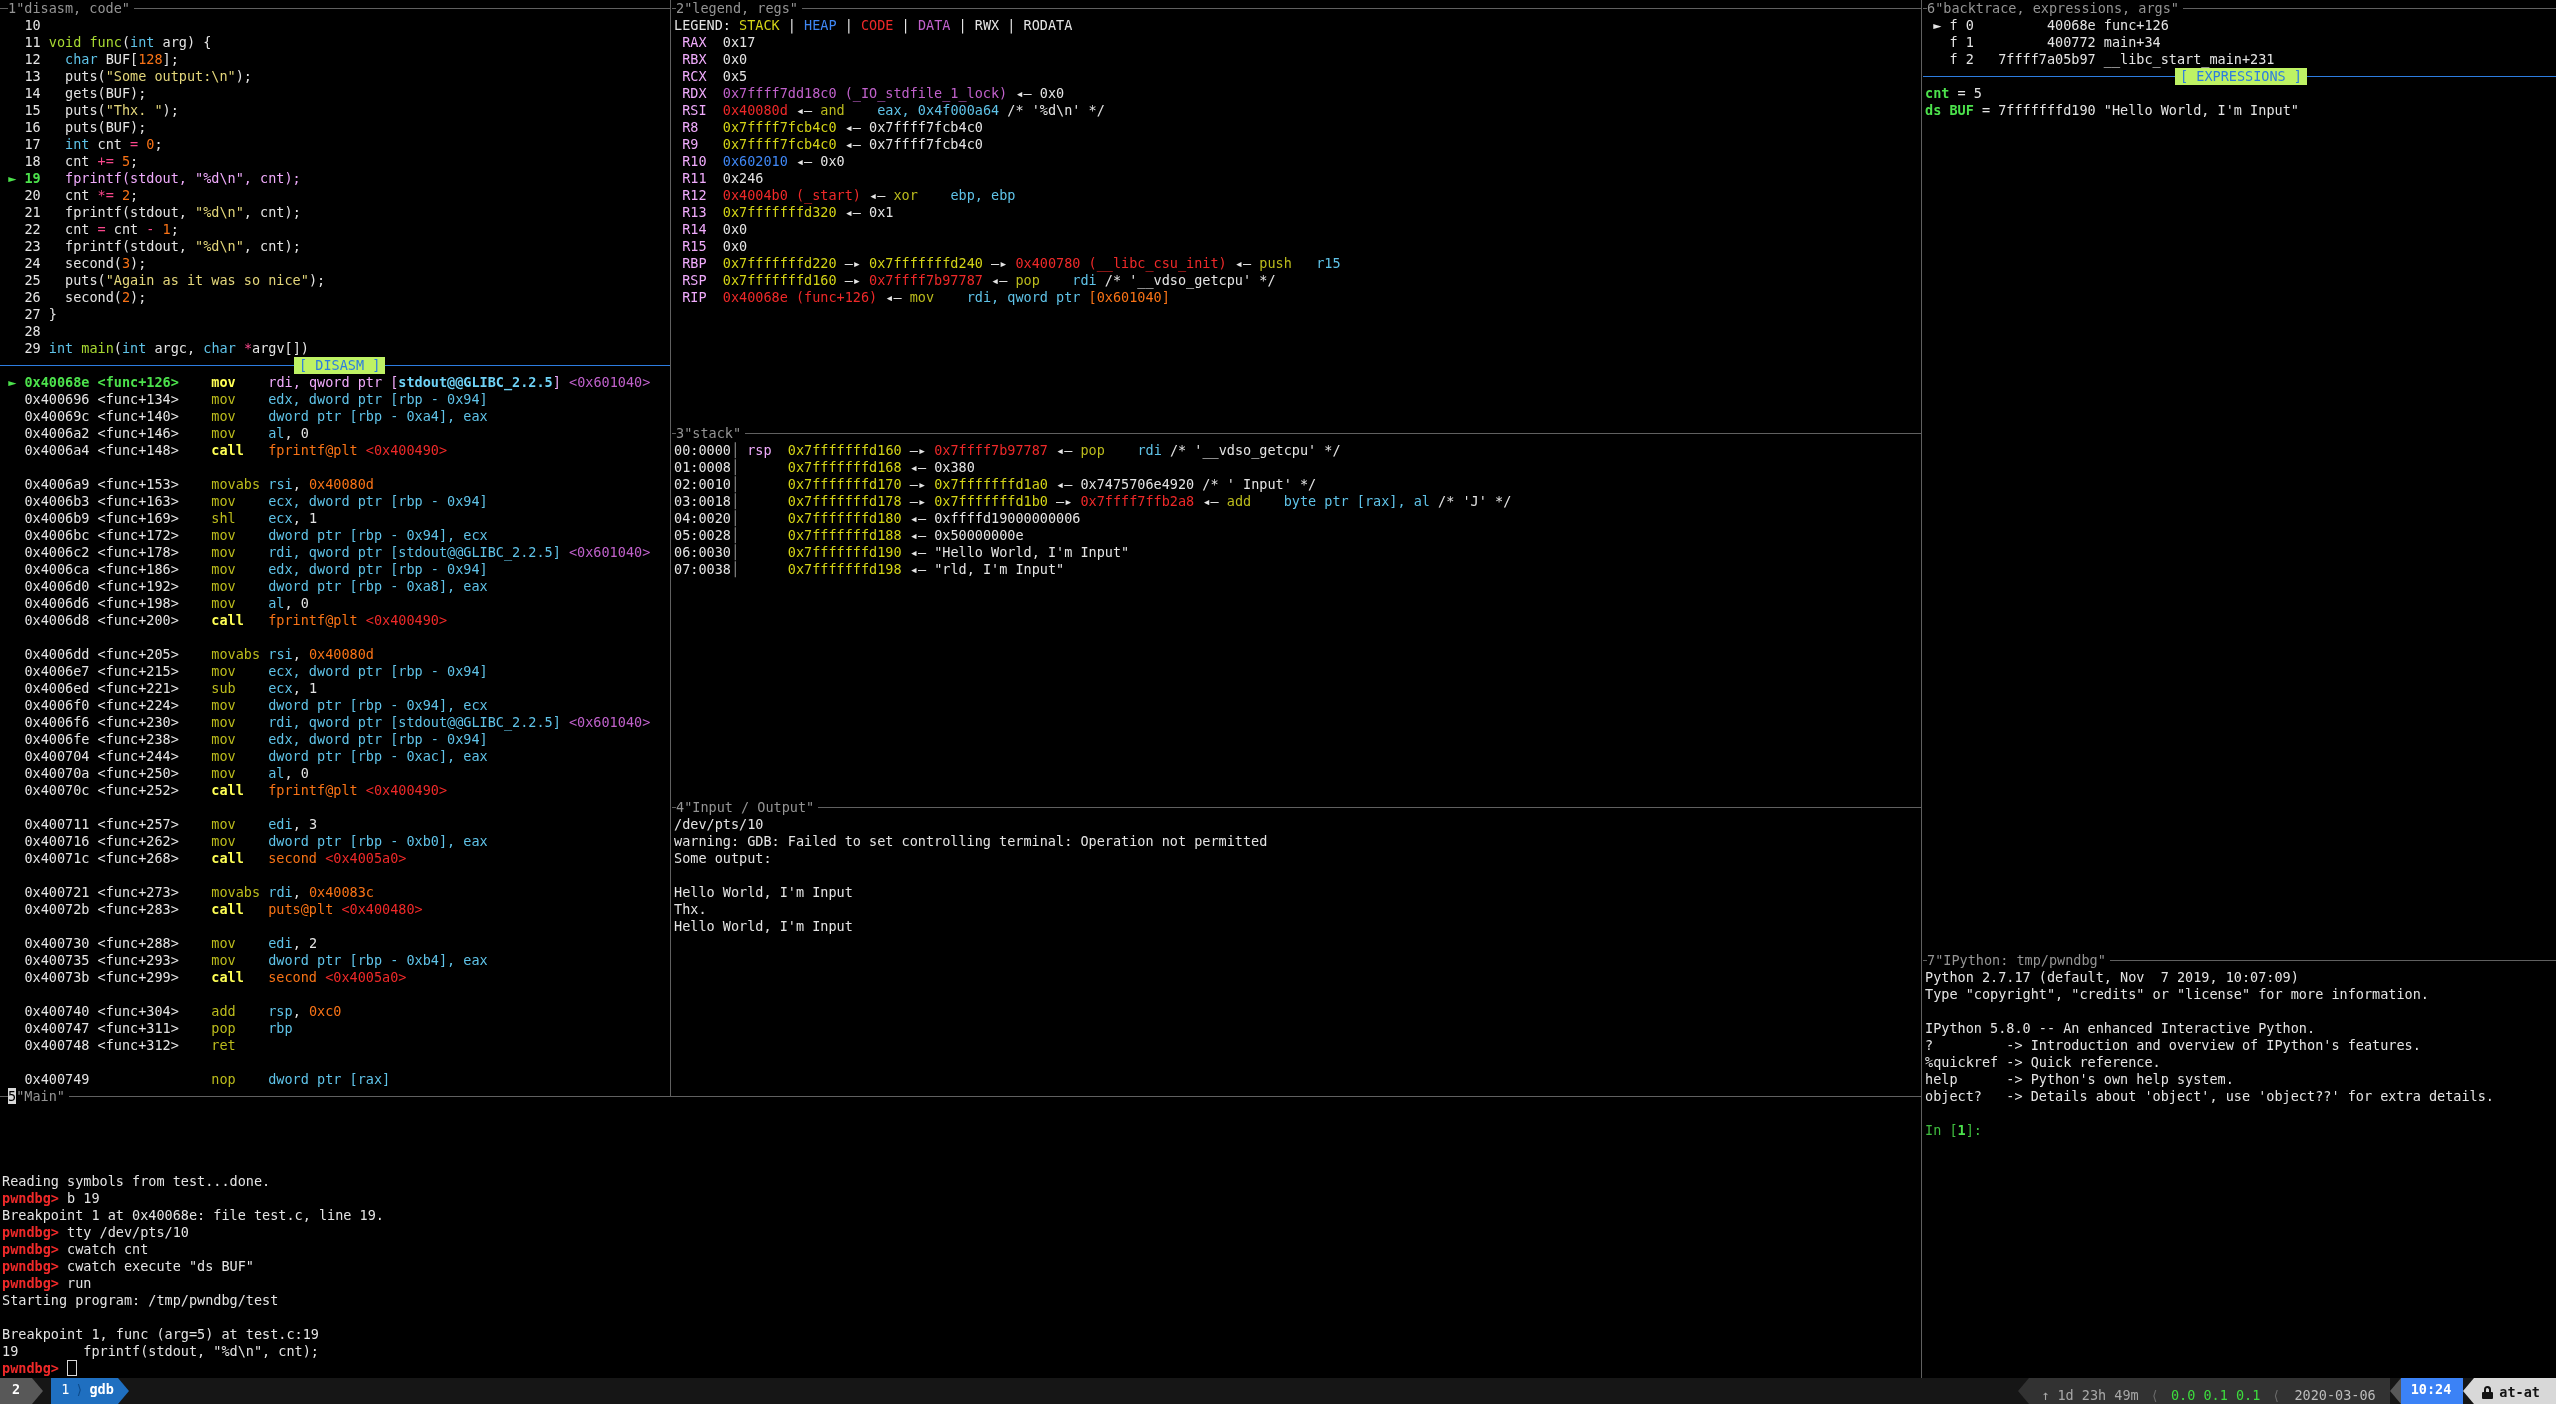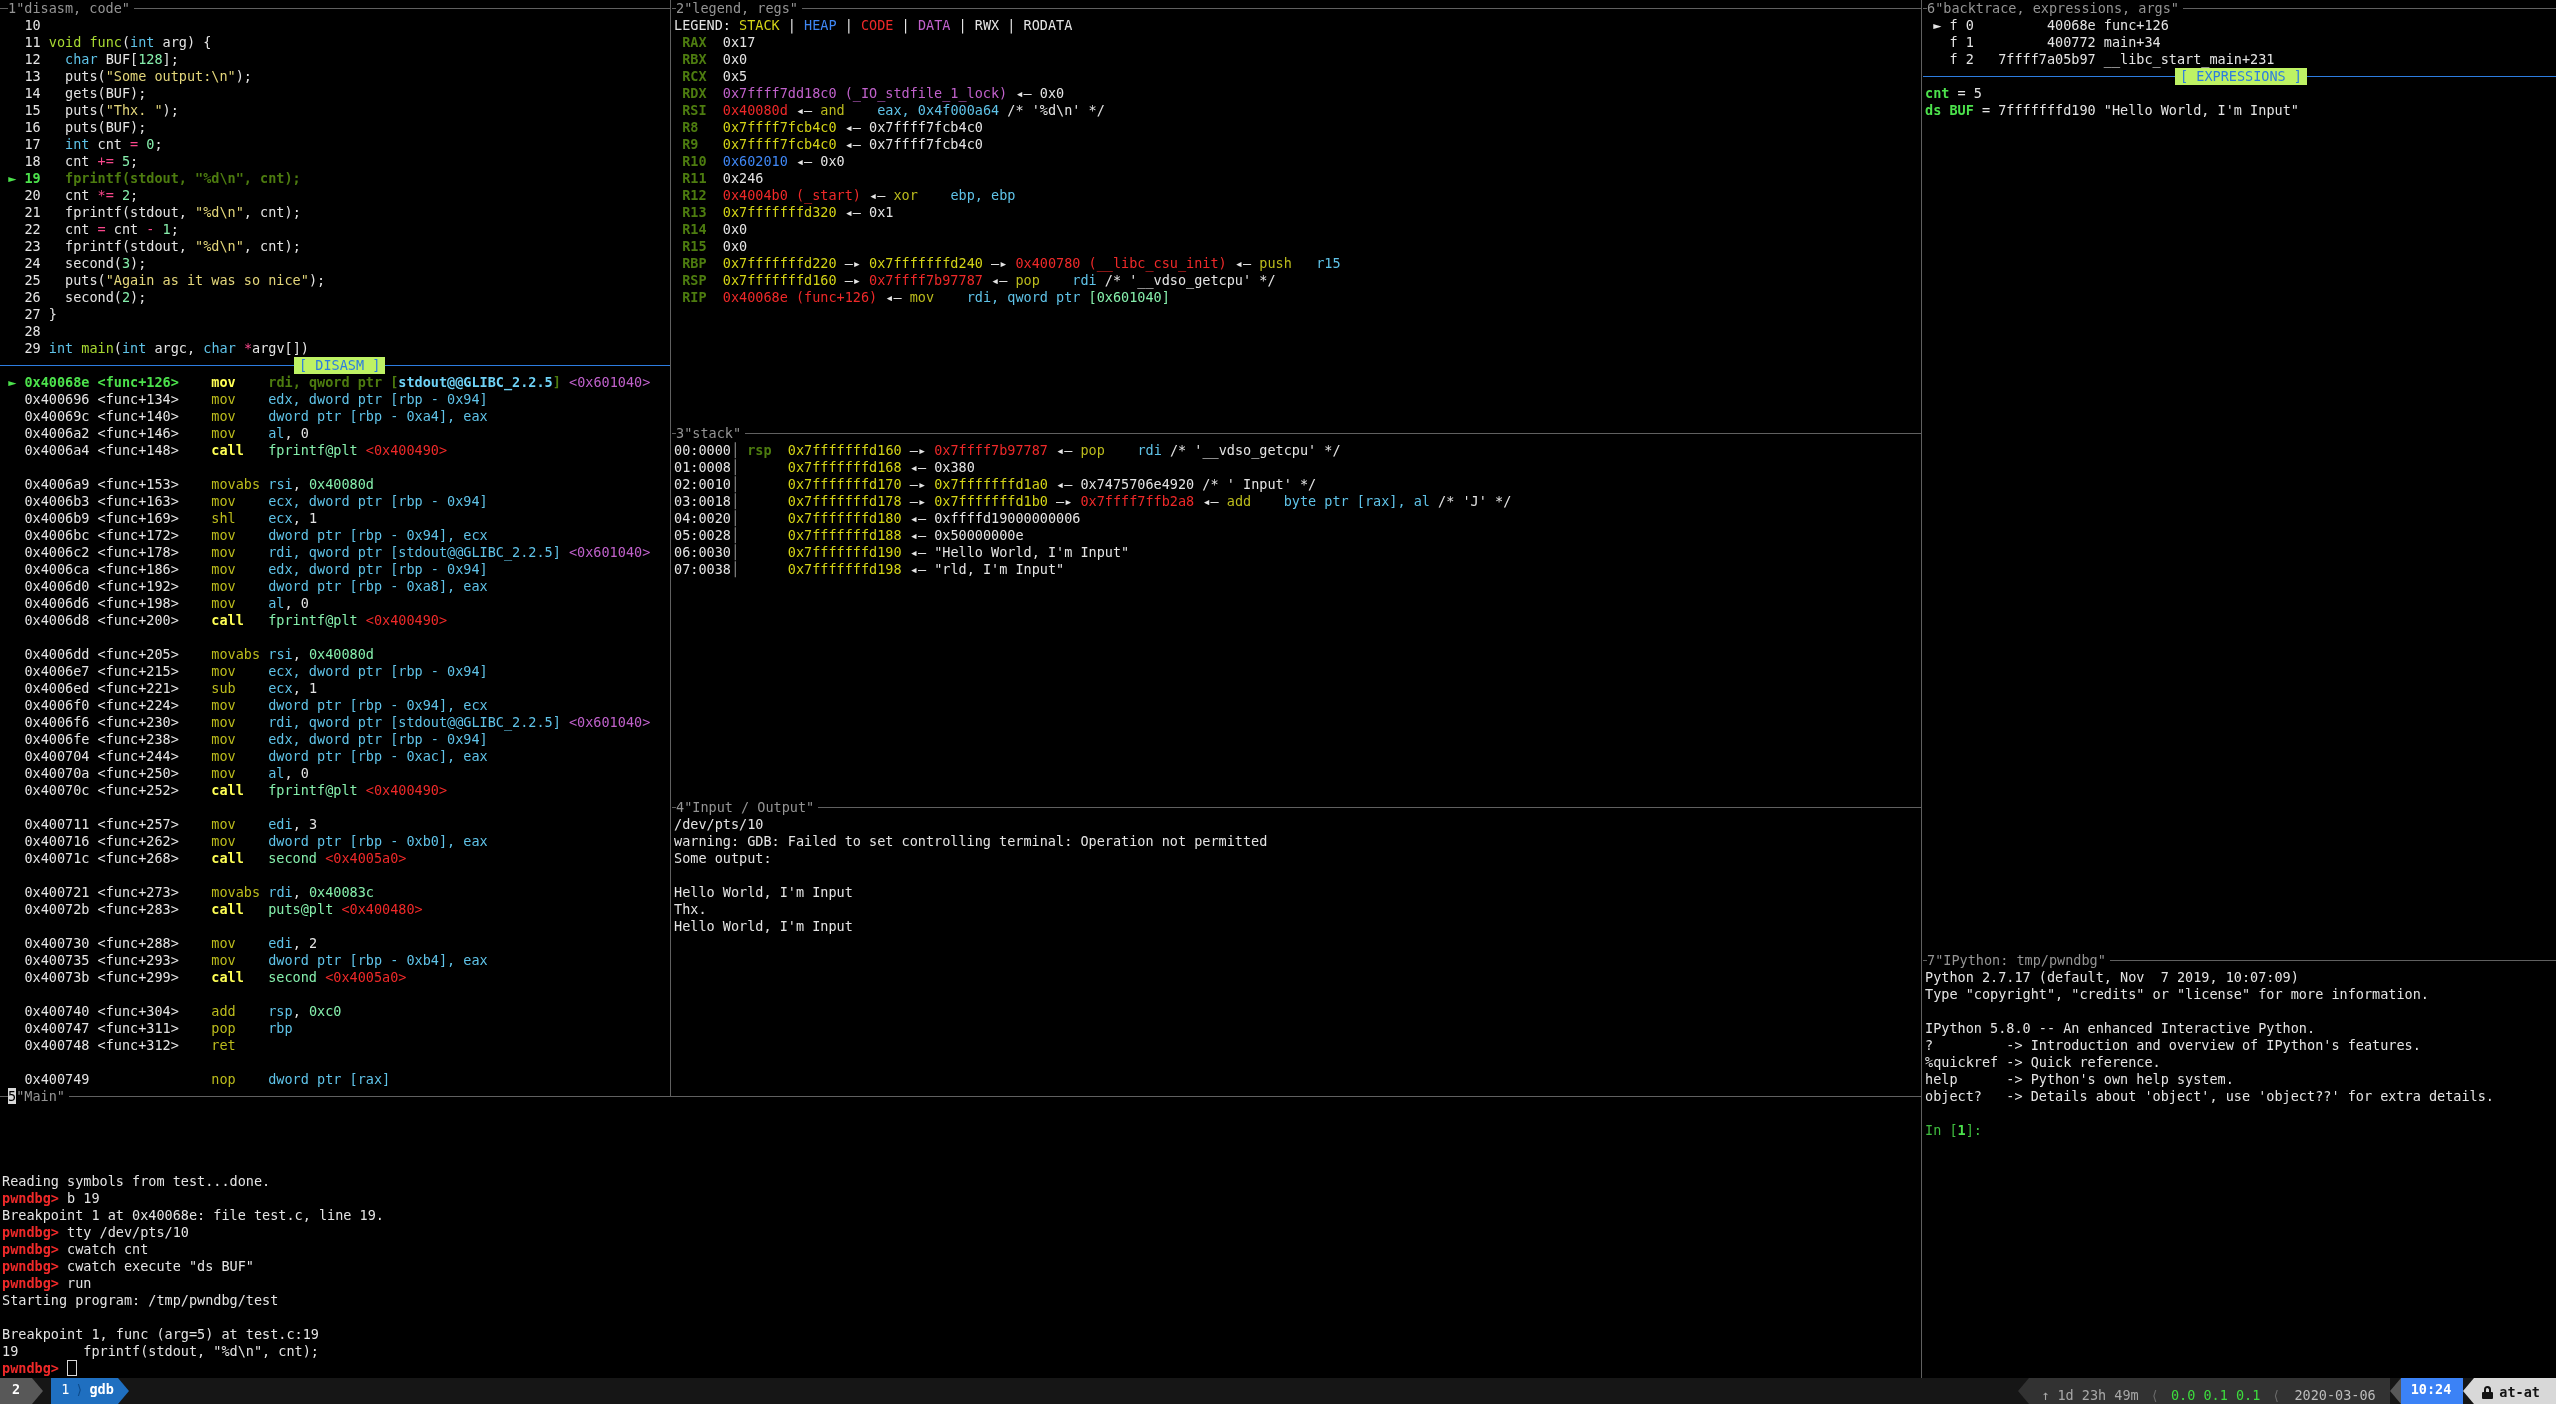--- a/index.html
+++ b/index.html
@@ -2,25 +2,25 @@
 <html><head>
 <meta charset="utf-8">
 <style>
   html,body{margin:0;padding:0;background:#000;}
   .screen{position:relative;width:2556px;height:1404px;background:#000;overflow:hidden;
           font-family:"DejaVu Sans Mono",monospace;font-size:13.5px;line-height:17px;}
   .pane-content{position:absolute;}
   .tl{white-space:pre;height:17px;}
   .tl span{white-space:pre;}
   
-  .w{color:#e4e4e4}.wb{color:#4d7c0f;font-weight:bold}.gy{color:#8f8f8f}
+  .w{color:#e4e4e4}.wb{color:#f0abfc;font-weight:normal}.gy{color:#8f8f8f}
   .r{color:#ef2929}.rb{color:#ef2929;font-weight:bold}
   .g{color:#3fbf3f}.gb{color:#4ce24c;font-weight:bold}
   .y{color:#d4d416}.yb{color:#ffff55;font-weight:bold}.ym{color:#bcbc1c}
-  .b{color:#3f87f5}.m{color:#c061cb}.vi{color:#86efac}
+  .b{color:#3f87f5}.m{color:#c061cb}.vi{color:#f97316}
   .c{color:#5fc3e8}.cb{color:#6fd3f7;font-weight:bold}
   .pk{color:#f9478b}.ol{color:#e3d67a}.lg{color:#a8d932}
   .ul{}
   .cur{display:inline-block;width:8px;height:14px;border:1px solid #d8d8d8;vertical-align:text-bottom}
   
   .hline{position:absolute;height:1px;background:#606060}
   .hline.blue{background:#2d7de0}
   .vline{position:absolute;width:1px;background:#606060}
   .pane-title{position:absolute;height:17px;background:#000;color:#949494;white-space:pre;padding-right:4px}
   .pane-title .pnum{color:#949494}

